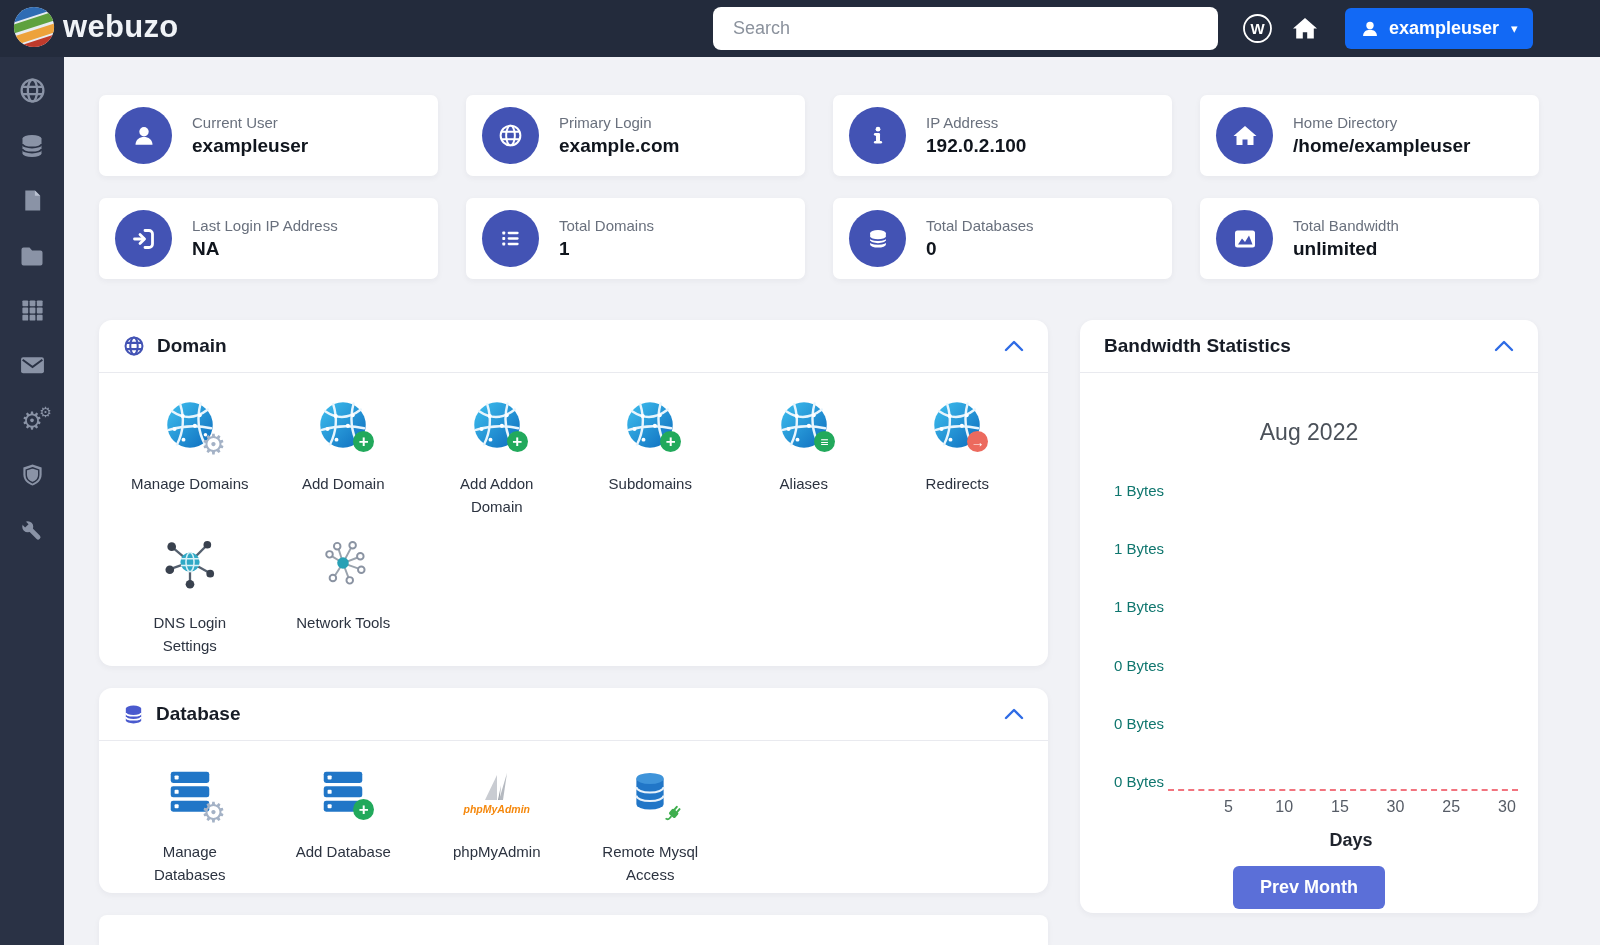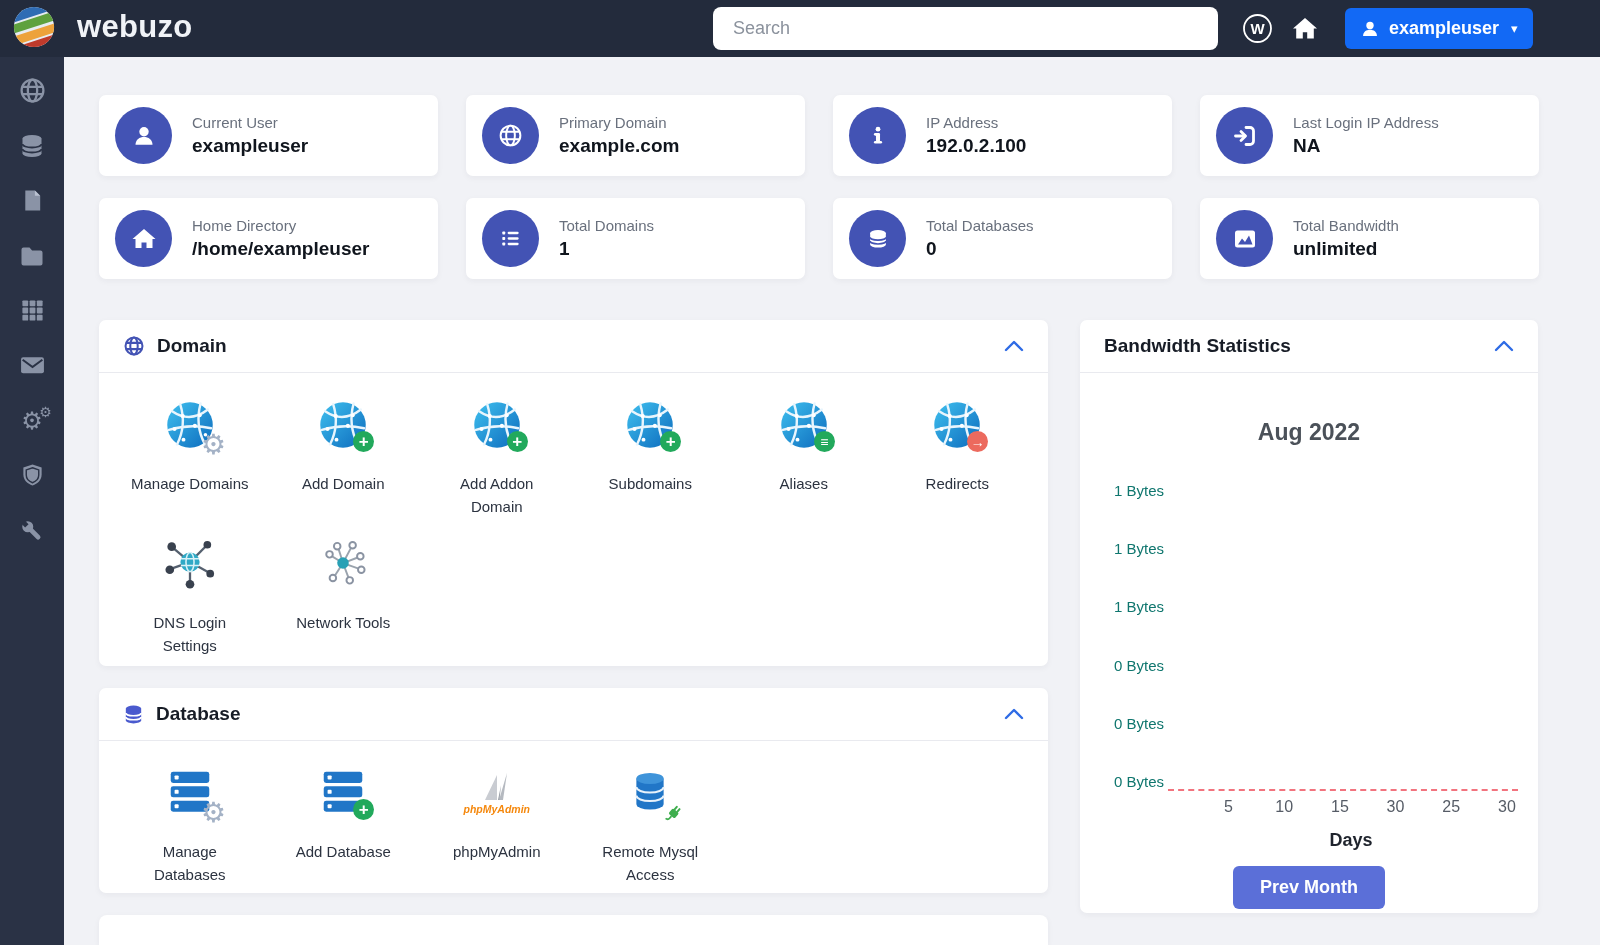--- a/index.html
+++ b/index.html
@@ -3,21 +3,21 @@
 <meta charset="utf-8">
 <style>
   * { box-sizing: border-box; margin: 0; padding: 0; }
   html,body { width:1600px; height:945px; overflow:hidden; }
   body {
     font-family: "Liberation Sans", "DejaVu Sans", sans-serif;
     background:#f1f2f6; position:relative;
   }
   
   .navbar { position:absolute; left:0; top:0; width:1600px; height:57px; background:#232b3c; z-index:10; }
-  .logo { position:absolute; left:12px; top:5px; display:flex; align-items:center; gap:21px;justify-content:space-between; }
+  .logo { position:absolute; left:12px; top:5px; display:flex; align-items:center; gap:7px;justify-content:space-between; }
   .logo-text { color:#f0f3f7; font-size:31px; font-weight:600; letter-spacing:.3px; }
   .search-input {
     position:absolute; left:713px; top:7px; width:505px; height:43px;
     border:none; border-radius:8px; background:#fff; padding:0 20px;
     font-size:18px; color:#333; font-family:inherit; outline:none;
   }
   .search-input::placeholder { color:#8b929d; }
   .nav-ic { position:absolute; display:flex; align-items:center; justify-content:center; cursor:pointer; }
   .nav-wp { left:1241px; top:12px; width:32px; height:32px; }
   .nav-home { left:1290px; top:14px; width:30px; height:30px; }
@@ -39,21 +39,21 @@
   
   .cards { position:absolute; left:35px; top:38px; width:1440px;
     display:grid; grid-template-columns:repeat(4,1fr); column-gap:28px; row-gap:22px; }
   .card { background:#fff; border-radius:7px; height:81px; display:flex; align-items:center;
     gap:20px; padding:0 14px 0 16px; box-shadow:0 2px 6px rgba(30,35,60,.05); }
   .card-ic { width:57px; height:57px; border-radius:50%; background:#4353b4; flex:0 0 57px;
     display:flex; align-items:center; justify-content:center; }
   .card-label { font-size:15px; color:#69707d; margin-bottom:4px; }
   .card-value { font-size:19px; font-weight:700; color:#10151d; }
   
-  .panel { background:#fff; border-radius:7px; box-shadow:0 2px 6px rgba(30,35,60,.05); position:absolute; }
+  .panel { background:#fff; border-radius:13px; box-shadow:0 2px 6px rgba(30,35,60,.05); position:absolute; }
   .panel-domain { left:35px; top:263px; width:949px; height:346px; }
   .panel-db     { left:35px; top:631px; width:949px; height:205px; }
   .panel-sliver { left:35px; top:858px; width:949px; height:30px; border-radius:8px 8px 0 0; }
   .panel-bw     { left:1016px; top:263px; width:458px; height:593px; }
   .panel-header { height:53px; display:flex; align-items:center; gap:12px; padding:0 24px;
     border-bottom:1px solid #e9eaef; cursor:pointer; }
   .panel-title { font-size:19px; font-weight:700; color:#171c26; }
   .collapse { margin-left:auto; display:flex; cursor:pointer; }
   
   .app-grid { display:grid; grid-template-columns:repeat(6,1fr); padding:26px 14px 10px; row-gap:20px; }
@@ -64,21 +64,21 @@
   .badge { position:absolute; right:-3px; bottom:-1px; width:21px; height:21px; border-radius:50%;
     color:#fff; display:flex; align-items:center; justify-content:center; font-weight:700; }
   .badge-green { background:#22a95c; font-size:17px; line-height:0; }
   .badge-list  { background:#22a95c; font-size:14px; line-height:0; }
   .badge-red   { background:#ec6a5e; font-size:14px; line-height:0; }
   .badge-gear  { position:absolute; right:-8px; bottom:-8px; color:#a4b2c6; font-size:28px; line-height:1; }
   .badge-plug  { position:absolute; right:-6px; bottom:-4px; }
   .pma { display:flex; flex-direction:column; align-items:center; }
   .pma-text { font-size:10.5px; font-style:italic; font-weight:700; color:#f5880d; margin-top:-2px; }
   
-  .bw-title { text-align:center; font-size:23px; color:#4b5159; margin-top:46px;font-weight:bold; }
+  .bw-title { text-align:center; font-size:23px; color:#4b5159; margin-top:46px; }
   .bw-chart { display:flex; margin:36px 20px 0 22px; }
   .bw-y { width:72px; height:308px; display:flex; flex-direction:column; justify-content:space-between;
     text-align:right; padding-right:10px; font-size:15px; color:#0f766e; }
   .bw-plot { flex:1; position:relative; height:308px; }
   .redline { position:absolute; left:-6px; right:0; bottom:-1px; border-top:2px dashed #f2737e; }
   .bw-x { position:relative; height:22px; margin:8px 20px 0 104px; font-size:16px; color:#565c66; }
   .bw-x span { position:absolute; transform:translateX(-50%); }
   .xt0{left:13.3%}.xt1{left:30%}.xt2{left:46.7%}.xt3{left:63.3%}.xt4{left:80%}.xt5{left:96.7%}
   .bw-days { margin:10px 20px 0 104px; text-align:center; font-size:18px; font-weight:700; color:#1f242d; }
   .prev-btn { display:block; margin:15px auto 0; background:#5b6fd8; color:#fff; border:none;
@@ -257,21 +257,21 @@
       <div class="card-ic">
         <svg width="27" height="27" viewBox="0 0 26 26">
             <g stroke="#fff" stroke-width="1.9" fill="none">
               <circle cx="13" cy="13" r="9.5"></circle>
               <ellipse cx="13" cy="13" rx="4.2" ry="9.5"></ellipse>
               <path d="M4.2 9.3 h17.6 M4.2 16.7 h17.6"></path>
             </g>
           </svg>
       </div>
       <div class="card-tx">
-        <div class="card-label">Primary Domain</div>
+        <div class="card-label">Primary Login</div>
         <div class="card-value">example.com</div>
       </div>
     </div>
 
     <div class="card">
       <div class="card-ic">
         <svg width="24" height="24" viewBox="0 0 26 26" fill="#fff">
             <circle cx="13" cy="5.6" r="2.6"></circle>
             <rect x="10.8" y="9.8" width="4.4" height="9.4" rx="1.2"></rect>
             <rect x="8.6" y="18.4" width="8.8" height="2.8" rx="1.4"></rect>
@@ -279,41 +279,41 @@
           </svg>
       </div>
       <div class="card-tx">
         <div class="card-label">IP Address</div>
         <div class="card-value">192.0.2.100</div>
       </div>
     </div>
 
     <div class="card">
       <div class="card-ic">
+        <svg width="26" height="26" viewBox="0 0 26 26">
+            <path d="M13 3 L24.5 13 h-3 v9 h-6 v-5.6 h-5 v5.6 h-6 v-9 h-3 z" fill="#fff"></path>
+          </svg>
+      </div>
+      <div class="card-tx">
+        <div class="card-label">Home Directory</div>
+        <div class="card-value">/home/exampleuser</div>
+      </div>
+    </div>
+
+    <div class="card">
+      <div class="card-ic">
         <svg width="26" height="26" viewBox="0 0 26 26" fill="none" stroke="#fff" stroke-width="2.8" stroke-linecap="round" stroke-linejoin="round">
           <path d="M3.5 13 h9.5"></path>
             <path d="M9 8.5 L13.5 13 L9 17.5"></path>
           <path d="M14 4.5 h4 a3.5 3.5 0 0 1 3.5 3.5 v10 a3.5 3.5 0 0 1 -3.5 3.5 h-4"></path>
         </svg>
       </div>
       <div class="card-tx">
         <div class="card-label">Last Login IP Address</div>
         <div class="card-value">NA</div>
-      </div>
-    </div>
-
-    <div class="card">
-      <div class="card-ic">
-        <svg width="26" height="26" viewBox="0 0 26 26">
-            <path d="M13 3 L24.5 13 h-3 v9 h-6 v-5.6 h-5 v5.6 h-6 v-9 h-3 z" fill="#fff"></path>
-          </svg>
-      </div>
-      <div class="card-tx">
-        <div class="card-label">Home Directory</div>
-        <div class="card-value">/home/exampleuser</div>
       </div>
     </div>
 
     <div class="card">
       <div class="card-ic">
         <svg width="25" height="25" viewBox="0 0 26 26" fill="#fff">
           <rect x="4.5" y="5.8" width="3" height="3" rx="0.8"></rect>
             <rect x="10" y="6.1" width="11.5" height="2.4" rx="1.2"></rect>
           <rect x="4.5" y="11.5" width="3" height="3" rx="0.8"></rect>
             <rect x="10" y="11.8" width="11.5" height="2.4" rx="1.2"></rect>

